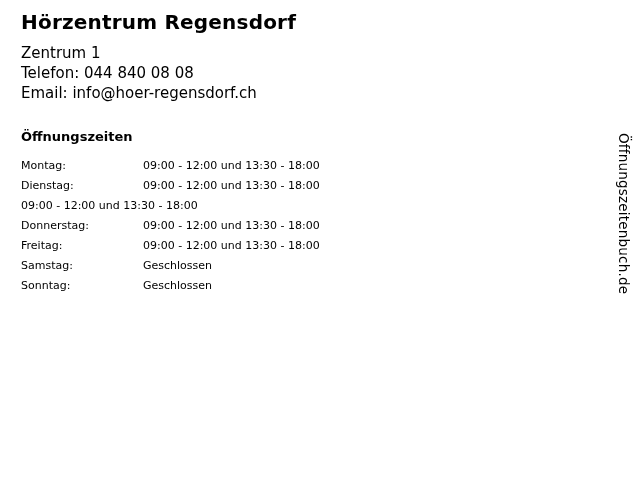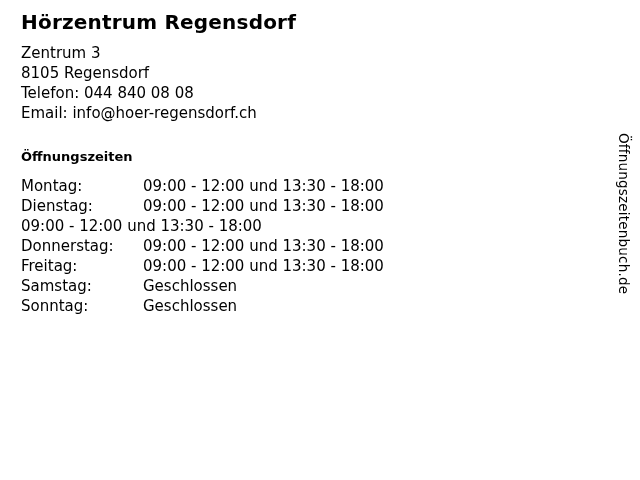--- a/index.html
+++ b/index.html
@@ -31,21 +31,21 @@
     line-height: 20px;
   }
   .hours-heading {
     margin-top: 23px;
     font-size: 13px;
     line-height: 22px;
     font-weight: bold;
   }
   .hours-table {
     margin-top: 8px;
-    font-size: 15px;
+    font-size: 11px;
     line-height: 20px;
   }
   .hours-row {
     display: flex;
     flex-direction: row;
   }
   .hours-day {
     width: 122px;
     flex: 0 0 122px;
   }
@@ -65,22 +65,21 @@
   }
 </style>
 </head>
 <body>
 
 <div class="content">
 
   <h1 class="page-title">Hörzentrum Regensdorf</h1>
 
   <div class="contact-block">
-    <div>Zentrum 3</div>
-    <div>8105 Regensdorf</div>
+    <div>Zentrum 1</div>
     <div>Telefon: 044 840 08 08</div>
     <div>Email: info@hoer-regensdorf.ch</div>
   </div>
 
   <h2 class="hours-heading">Öffnungszeiten</h2>
 
   <div class="hours-table">
     <div class="hours-row">
       <span class="hours-day">Montag:</span>
       <span class="hours-value">09:00 - 12:00 und 13:30 - 18:00</span>

